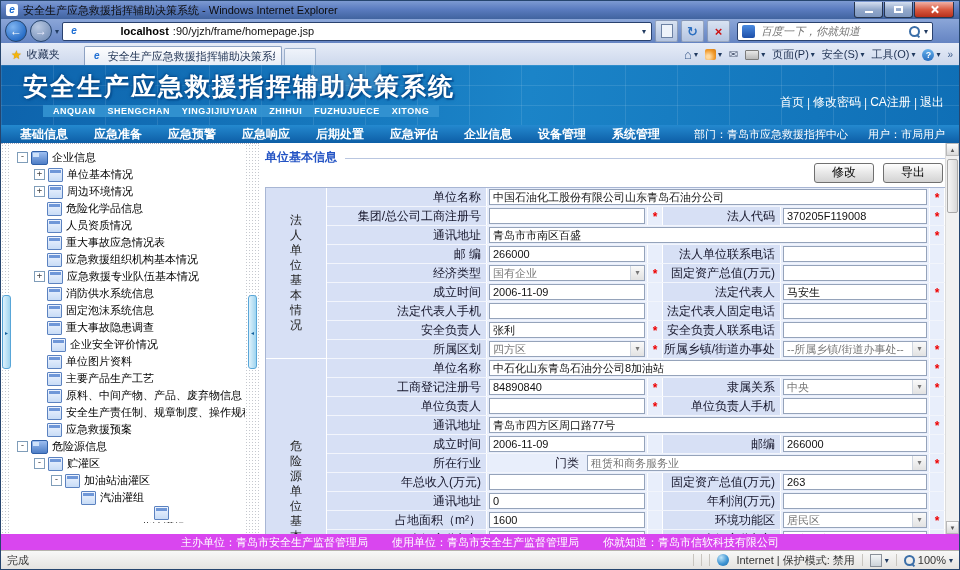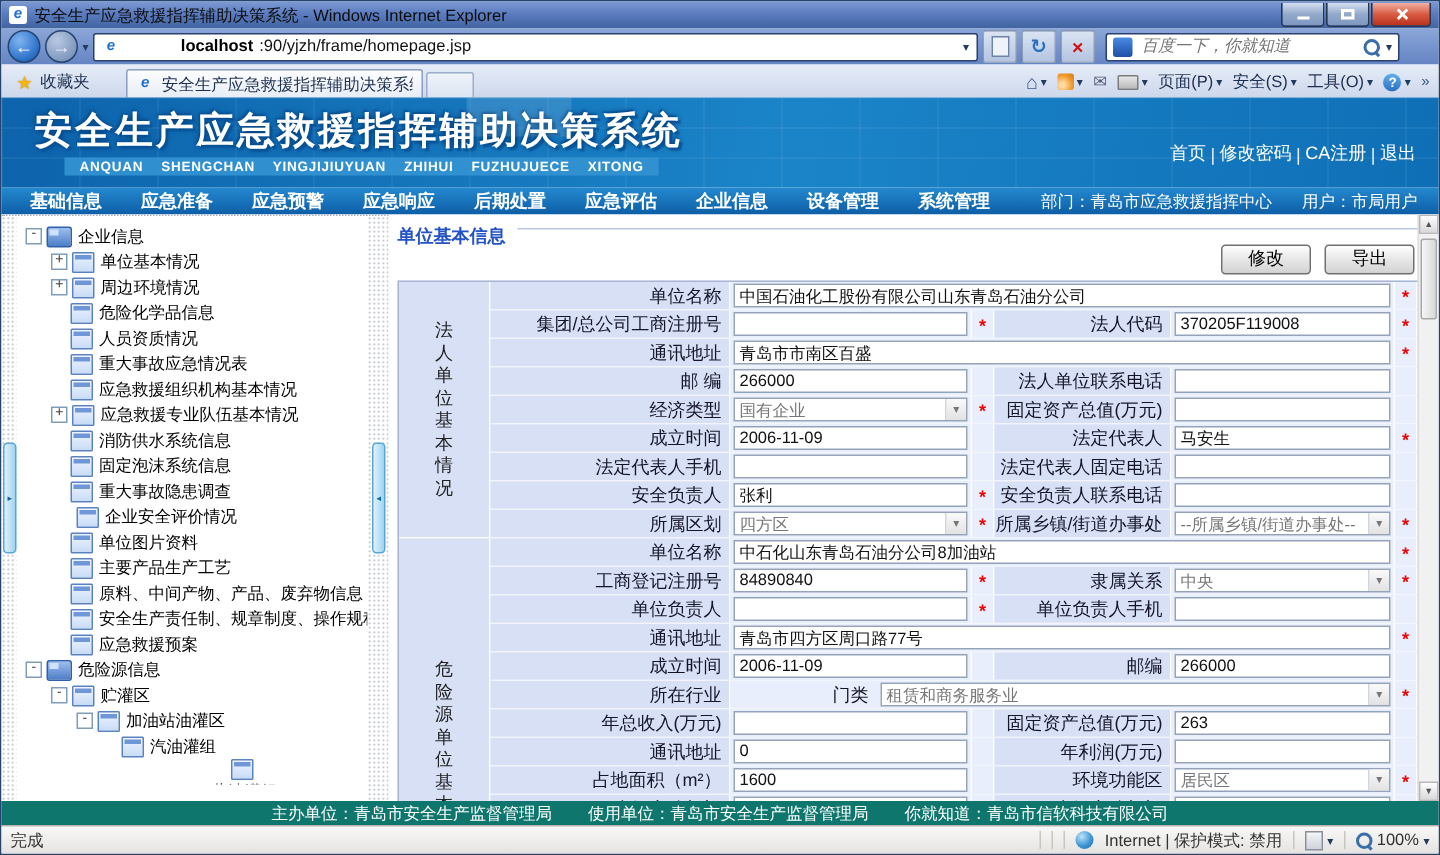--- a/index.html
+++ b/index.html
@@ -76,21 +76,21 @@
   .tbox{width:9px;height:9px;border:1px solid #7f9db9;background:#fff;font-size:9px;line-height:7px;text-align:center;color:#444;margin-right:3px;flex:none;font-family:"DejaVu Sans Mono",monospace;}
   .tfold{width:15px;height:12px;flex:none;margin-right:4px;background:linear-gradient(#9dbef0,#4e7ec6);border:1px solid #3060a8;border-radius:2px;position:relative;}
   .tfold::before{content:"";position:absolute;left:1px;top:1px;width:6px;height:4px;background:#cfe2fa;}
   .tdoc{width:13px;height:12px;flex:none;margin-right:4px;background:linear-gradient(#eef4ff,#c8dcf6);border:1px solid #5b82c0;border-radius:1px;position:relative;}
   .tdoc::before{content:"";position:absolute;left:1px;right:1px;top:1px;height:3px;background:#6f97d8;}
   .tlabel{overflow:hidden;}
   .handle{position:absolute;width:7px;height:72px;top:152px;background:linear-gradient(90deg,#dff2fc,#9fd4ef);border:1px solid #58a6d8;border-radius:3px;display:flex;align-items:center;justify-content:center;font-size:6px;color:#16629e;z-index:3;}
   .handle.hleft{left:1px;} .handle.hright{left:247px;}
 
   .main{flex:1;position:relative;padding:6px 13px 0 6px;min-width:0;}
-  .form-title-row{display:flex;height:16px;}
+  .form-title-row{display:flex;align-items:center;height:16px;}
   .form-title{color:#2353c4;font-weight:bold;font-size:12px;white-space:nowrap;}
   .title-line{flex:1;height:1px;background:#b9c6e0;margin:3px 0 0 8px;}
   .btns{position:absolute;top:20px;right:16px;display:flex;gap:9px;z-index:2;}
   .btn{min-width:46px;height:18px;font-size:12px;background:linear-gradient(#fefefe,#e9e9e9 45%,#d3d3d3);border:1px solid #707070;border-radius:3px;line-height:16px;text-align:center;padding:0 6px;cursor:pointer;}
 
   .form-table{margin-top:22px;border:1px solid #a8b6d4;background:#e8eefb;}
   .fsec{display:flex;}
   .fsec-label{width:60px;flex:none;background:#d7e0f5;border-right:1px solid #fff;border-bottom:1px solid #fff;display:flex;}
   .fsec-inner{width:13px;margin:auto;font-size:12px;line-height:15px;word-break:break-all;color:#222;text-align:center;}
   .fsec:nth-child(2) .fsec-inner{margin-top:80px;}
@@ -107,21 +107,21 @@
   .fsel{flex:1;height:16px;margin:0 2px;border:1px solid #95a3ba;background:#fff;display:flex;align-items:center;font-size:11px;color:#777;padding-left:3px;min-width:0;box-sizing:border-box;}
   .fsel .seltext{flex:1;white-space:nowrap;overflow:hidden;}
   .fsel .selarrow{width:13px;flex:none;border-left:1px solid #cfd6e0;background:linear-gradient(#fafafa,#e2e2e2);color:#777;font-size:8px;text-align:center;line-height:14px;height:100%;}
   .fsub{width:92px;flex:none;text-align:right;padding-right:6px;font-size:12px;color:#15152a;}
 
   .vscroll{position:absolute;right:0;top:0;bottom:0;width:13px;background:#f1f1f1;border-left:1px solid #dcdcdc;z-index:4;}
   .sbtn{height:13px;background:linear-gradient(#fdfdfd,#d9d9d9);border:1px solid #b9b9b9;font-size:6px;color:#555;display:flex;align-items:center;justify-content:center;box-sizing:border-box;}
   .sbtn.down{position:absolute;bottom:0;left:0;right:0;}
   .sthumb{position:absolute;left:1px;right:1px;top:16px;height:52px;background:linear-gradient(90deg,#f6f6f6,#d8d8d8);border:1px solid #a8a8a8;border-radius:2px;}
 
-  .footer{height:16px;flex:none;background:#0f766e;color:#fff;font-size:11px;display:flex;align-items:center;justify-content:center;gap:24px;white-space:nowrap;}
+  .footer{height:16px;flex:none;background:#d946ef;color:#fff;font-size:11px;display:flex;align-items:center;justify-content:center;gap:24px;white-space:nowrap;}
 
   .statusbar{height:18px;flex:none;background:linear-gradient(#f8f8f8,#e5e3e0);border-top:1px solid #b6b3ad;display:flex;align-items:center;font-size:11px;color:#333;padding:0 6px;gap:6px;}
   .status-right{margin-left:auto;display:flex;align-items:center;gap:7px;}
   .ssep{width:1px;height:12px;background:#c8c5bf;}
   .globe{width:12px;height:12px;border-radius:50%;background:radial-gradient(circle at 35% 30%,#bfe4f8,#3f95d4 55%,#1d6aa8);flex:none;}
   .globe::after{content:"";}
   .icon-shieldpage{width:10px;height:11px;background:linear-gradient(#f4f6f8,#cdd3d9);border:1px solid #8a9099;}
   .zoomgrp{display:flex;align-items:center;gap:3px;}
 </style>
 </head>

